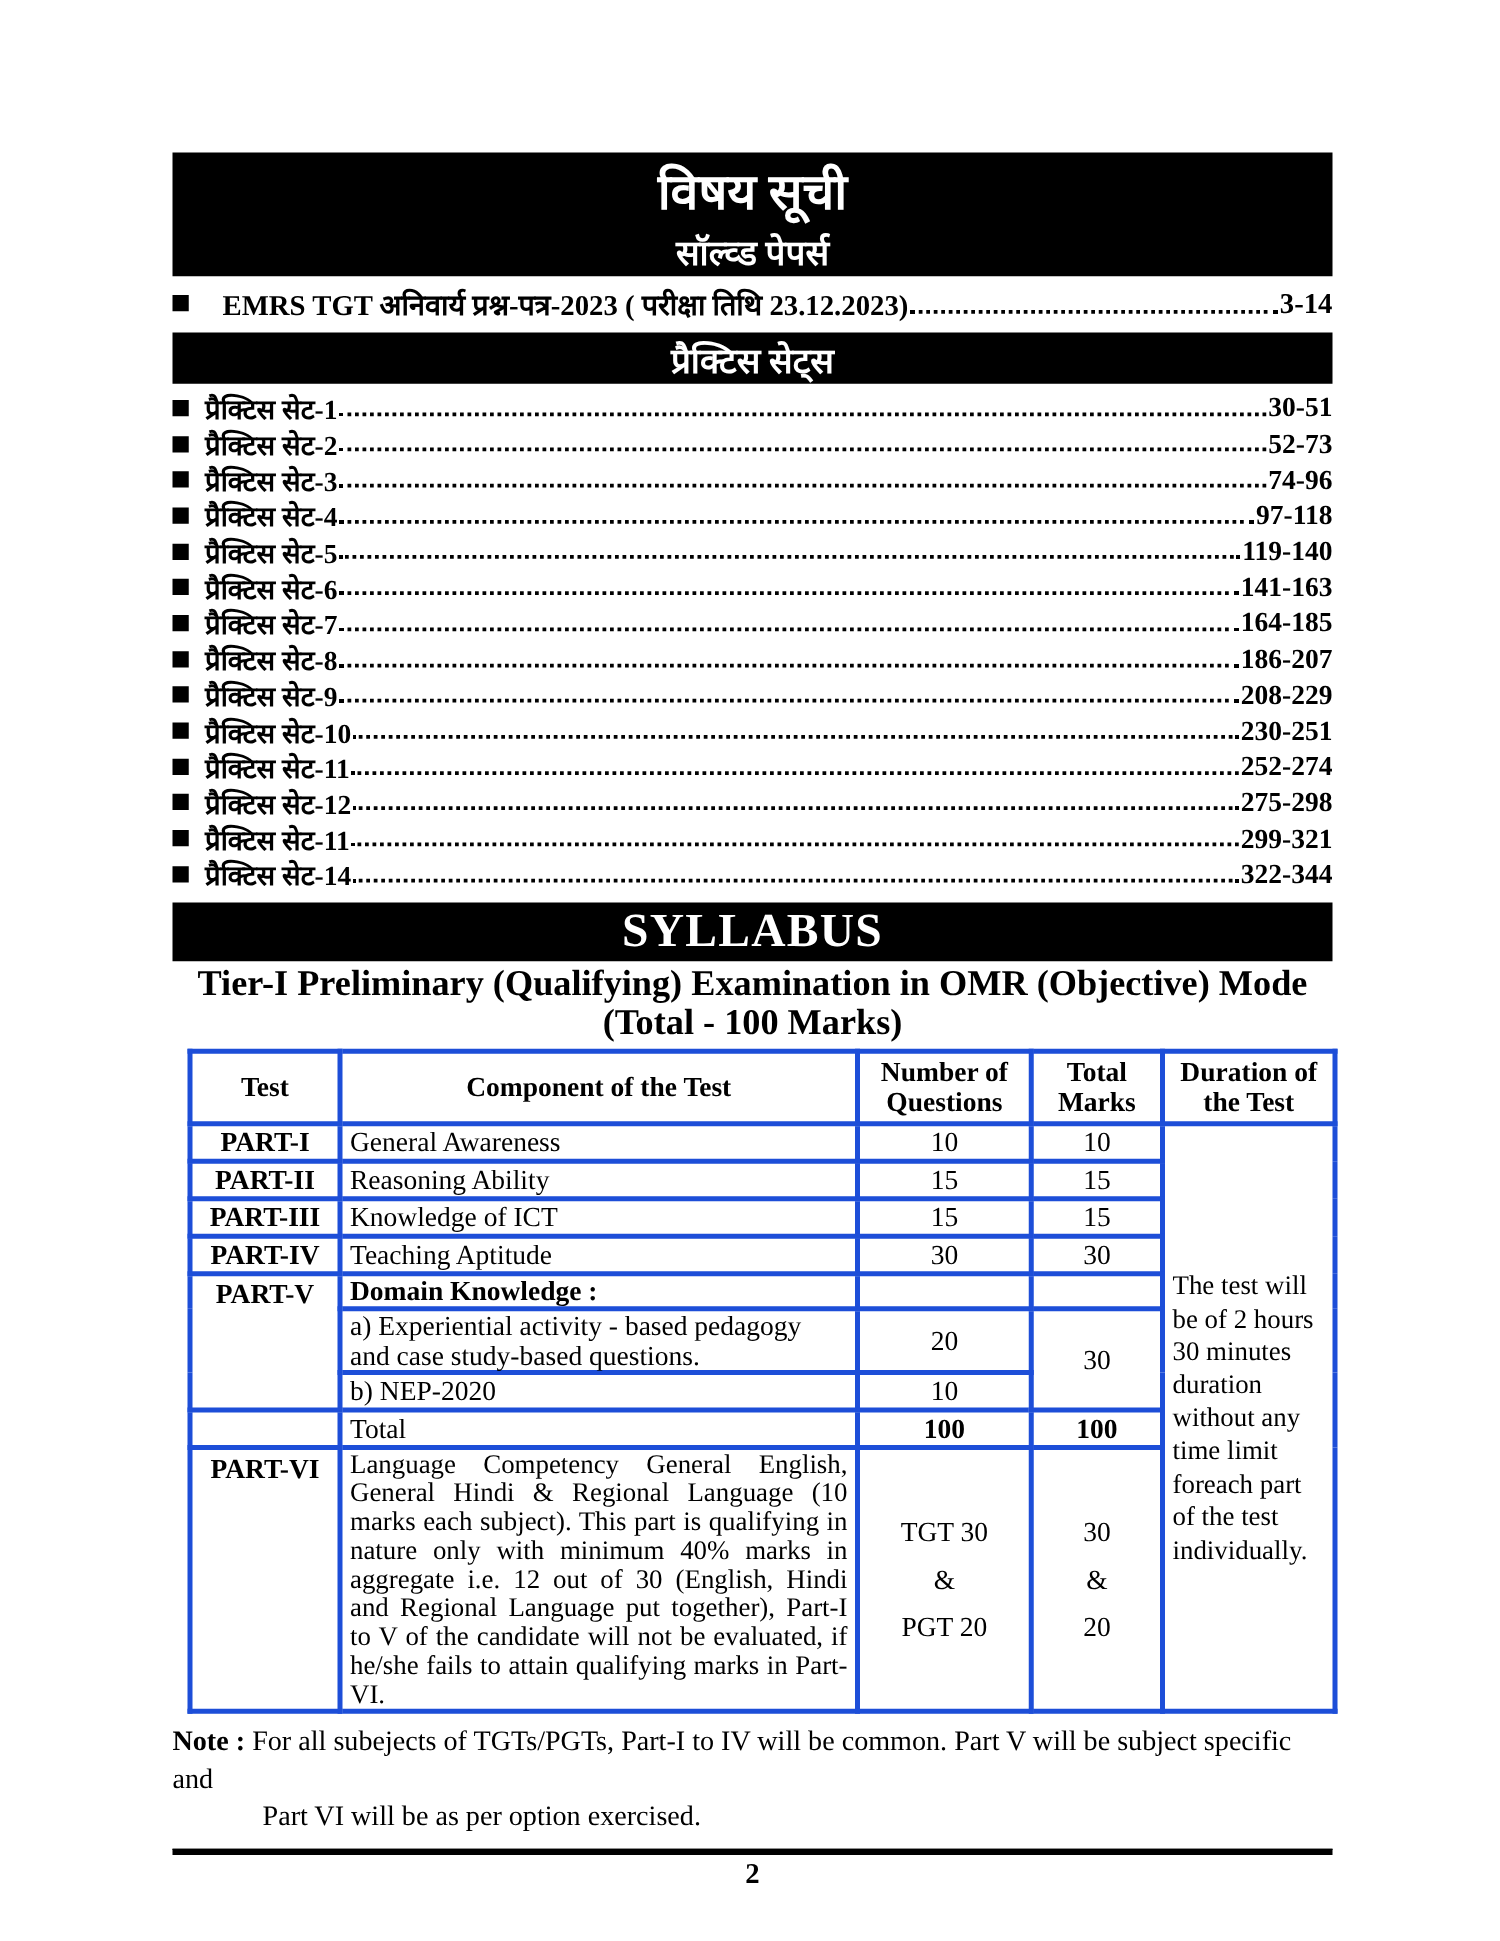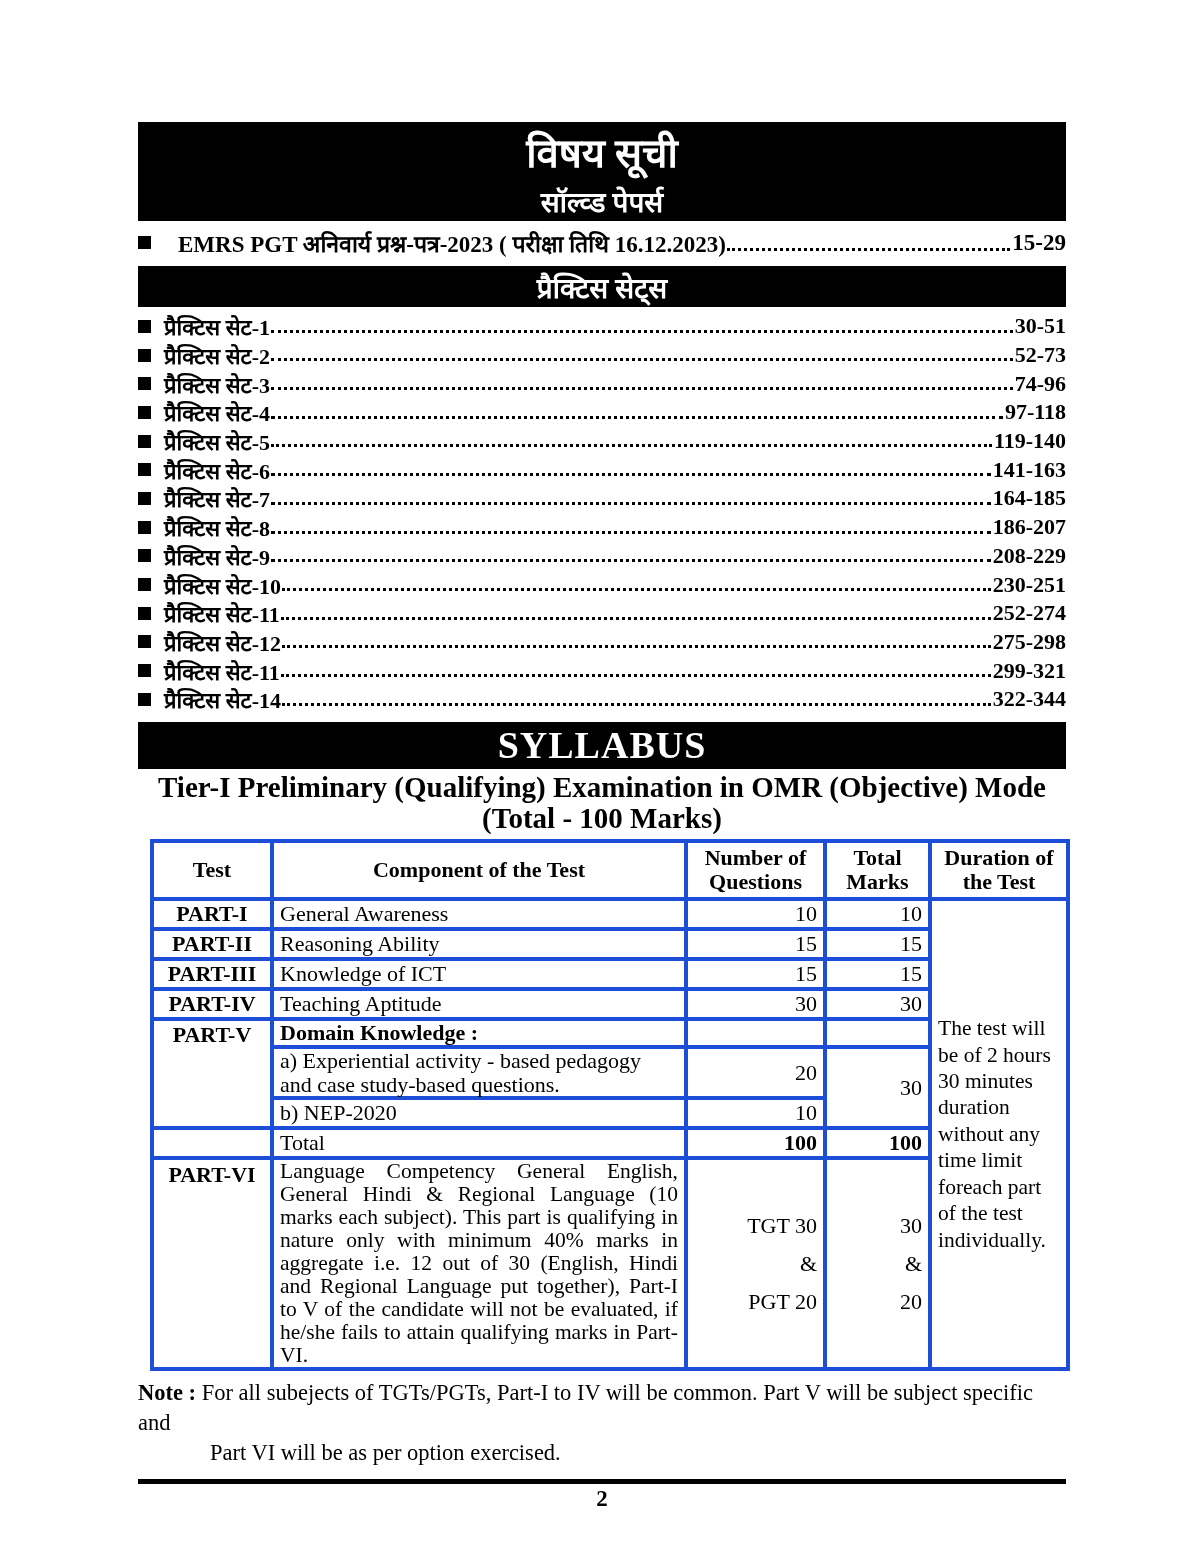--- a/index.html
+++ b/index.html
@@ -60,21 +60,21 @@
   table.syl td, table.syl th { border: 4px solid #1d4ed8; padding: 0 6px; vertical-align: middle; }
   table.syl th { font-weight: bold; text-align: center; line-height: 1.1; padding: 3px 2px; }
   .col-test { width: 120px; } .col-comp { width: 414px; }
   .col-num { width: 139px; } .col-marks { width: 105px; } .col-dur { width: 138px; }
   .tr-h { height: 46px; }
   .tr-s { height: 25px; }
   .tr-a { height: 50px; border-radius: 20px; }
   .tr-6 { height: 210px; }
   td.test { text-align: center; font-weight: bold; }
   td.comp { text-align: left; line-height: 1.08; }
-  td.num  { text-align: right; }
+  td.num  { text-align: center; }
   td.bold { font-weight: bold; }
   td.dur {
     vertical-align: top; text-align: left;
     font-size: 21.5px; line-height: 1.23; padding: 2px 4px 0 6px;
   }
   td.comp6 { text-align: justify; font-size: 21.5px; line-height: 1.07; padding: 2px 8px; vertical-align: top; }
   td.stack { line-height: 1.72; }
 
   
   .note { margin-top: 7px; font-size: 22.5px; line-height: 1.33; }
@@ -93,23 +93,23 @@
       <span>विषय सूची</span>
     </div>
 
     <div class="banner banner-sub banner-solved">
       <span>सॉल्व्ड पेपर्स</span>
     </div>
 
     <div class="toc-list">
       <div class="toc-entry solved">
         <span class="bullet"></span>
-        <span>EMRS PGT अनिवार्य प्रश्न-पत्र-2023 ( परीक्षा तिथि 16.12.2023)</span>
+        <span>EMRS TGT अनिवार्य प्रश्न-पत्र-2023 ( परीक्षा तिथि 23.12.2023)</span>
         <span class="leader"></span>
-        <span class="toc-pages">15-29</span>
+        <span class="toc-pages">3-14</span>
       </div>
     </div>
 
     <div class="banner banner-sub banner-practice">
       <span>प्रैक्टिस सेट्स</span>
     </div>
 
     <div class="toc-list">
       <div class="toc-entry practice">
           <span class="bullet"></span>

